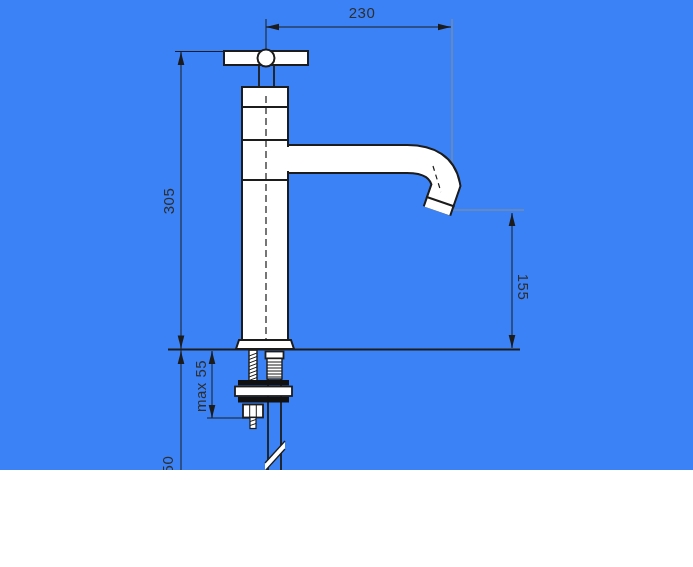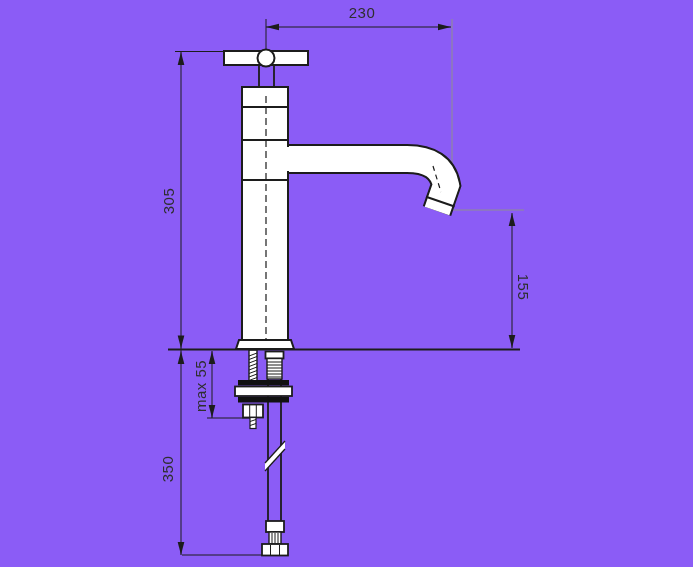--- a/index.html
+++ b/index.html
@@ -3,22 +3,22 @@
 <meta charset="utf-8">
 <style>
   html, body {
     margin: 0;
     padding: 0;
     background: #ffffff;
   }
   #stage {
     position: relative;
     width: 693px;
-    height: 567px;
-    background: #8b5cf6;
+    height: 470px;
+    background: #3b82f6;
     overflow: hidden;
     font-family: "Liberation Sans", "DejaVu Sans", sans-serif;
   }
   #stage svg {
     position: absolute;
     left: 0;
     top: 0;
   }
   .dim-label {
     position: absolute;

